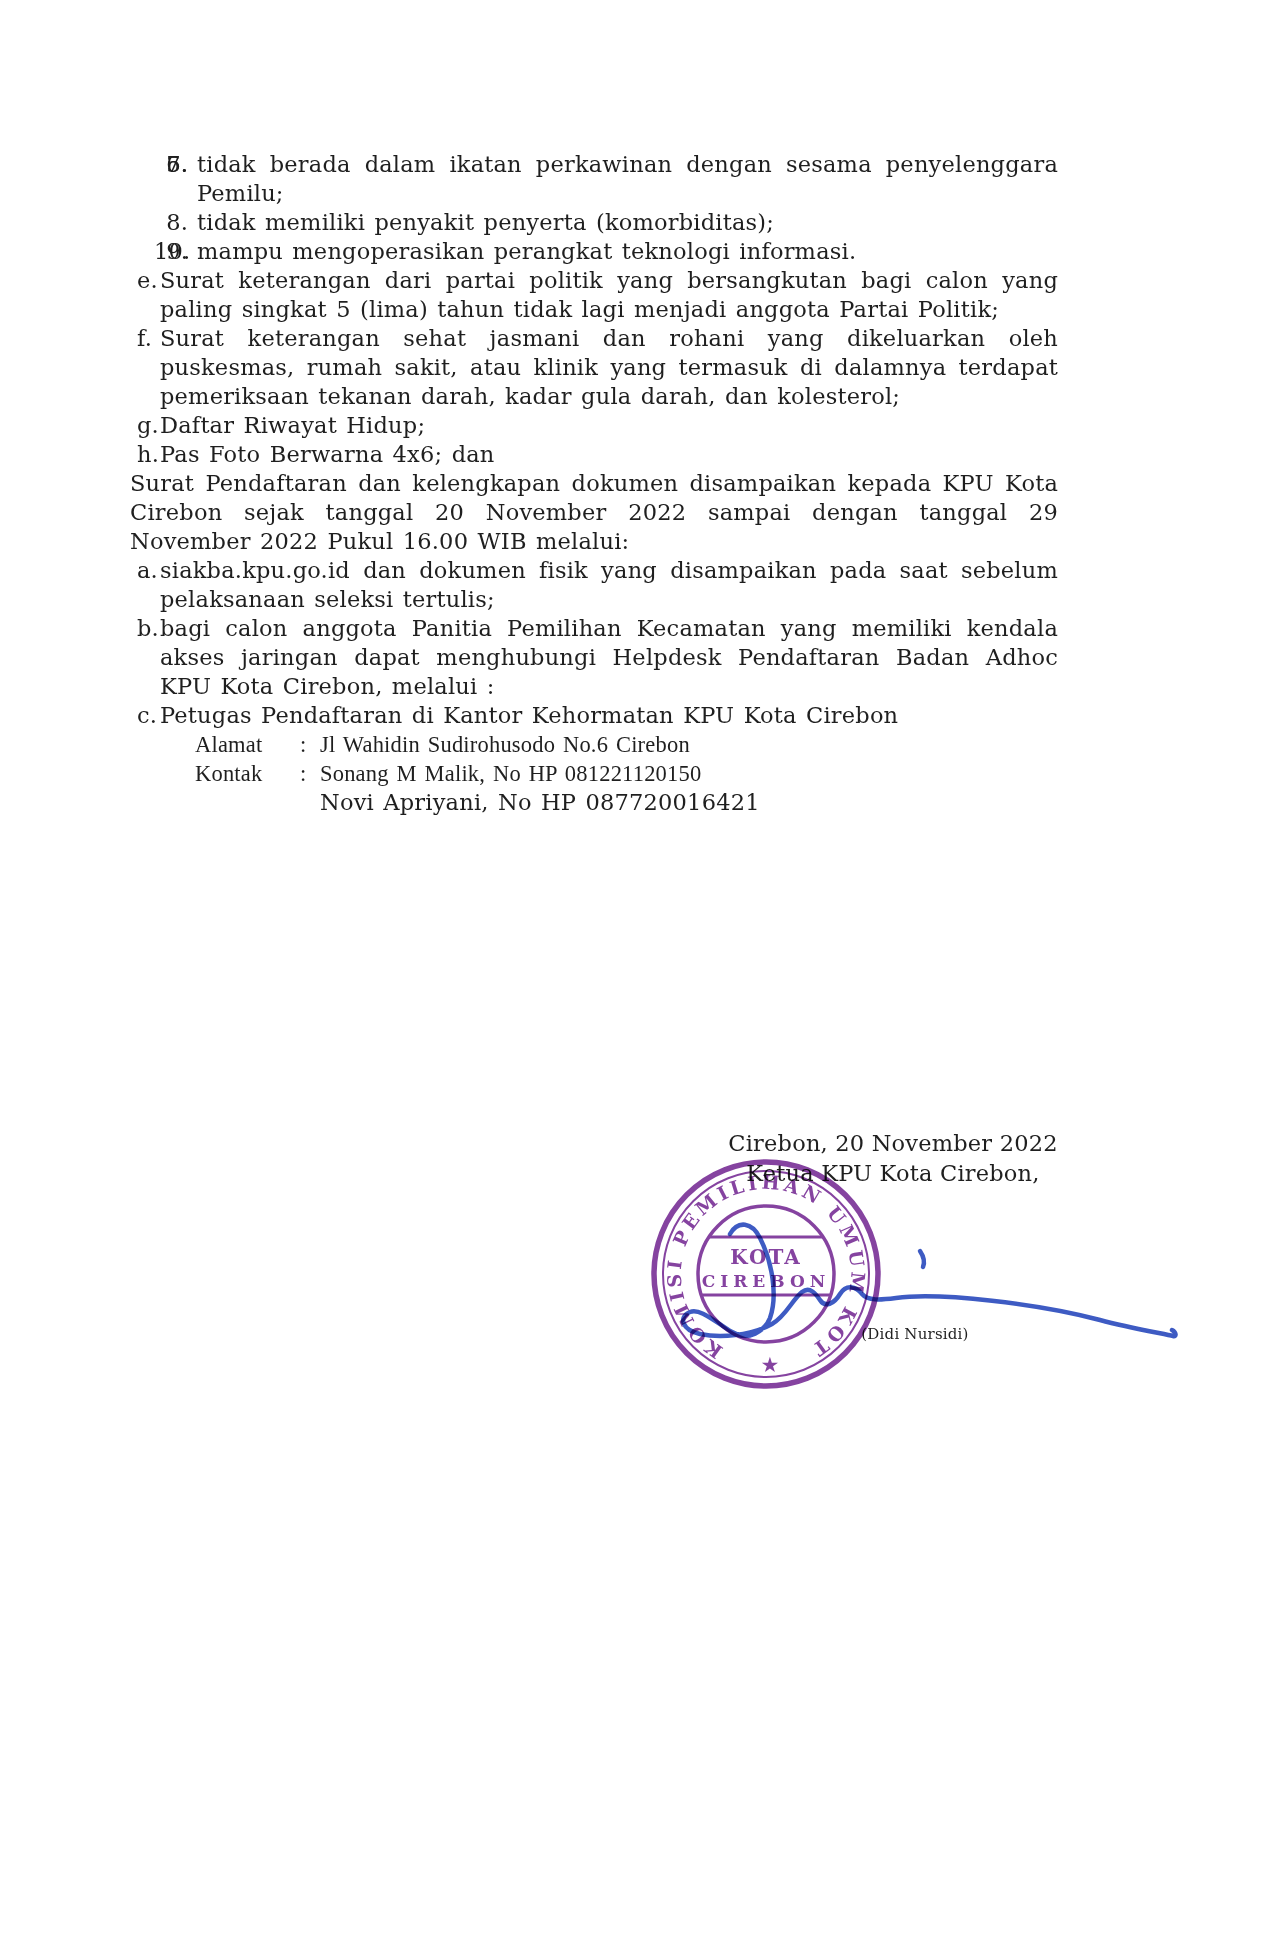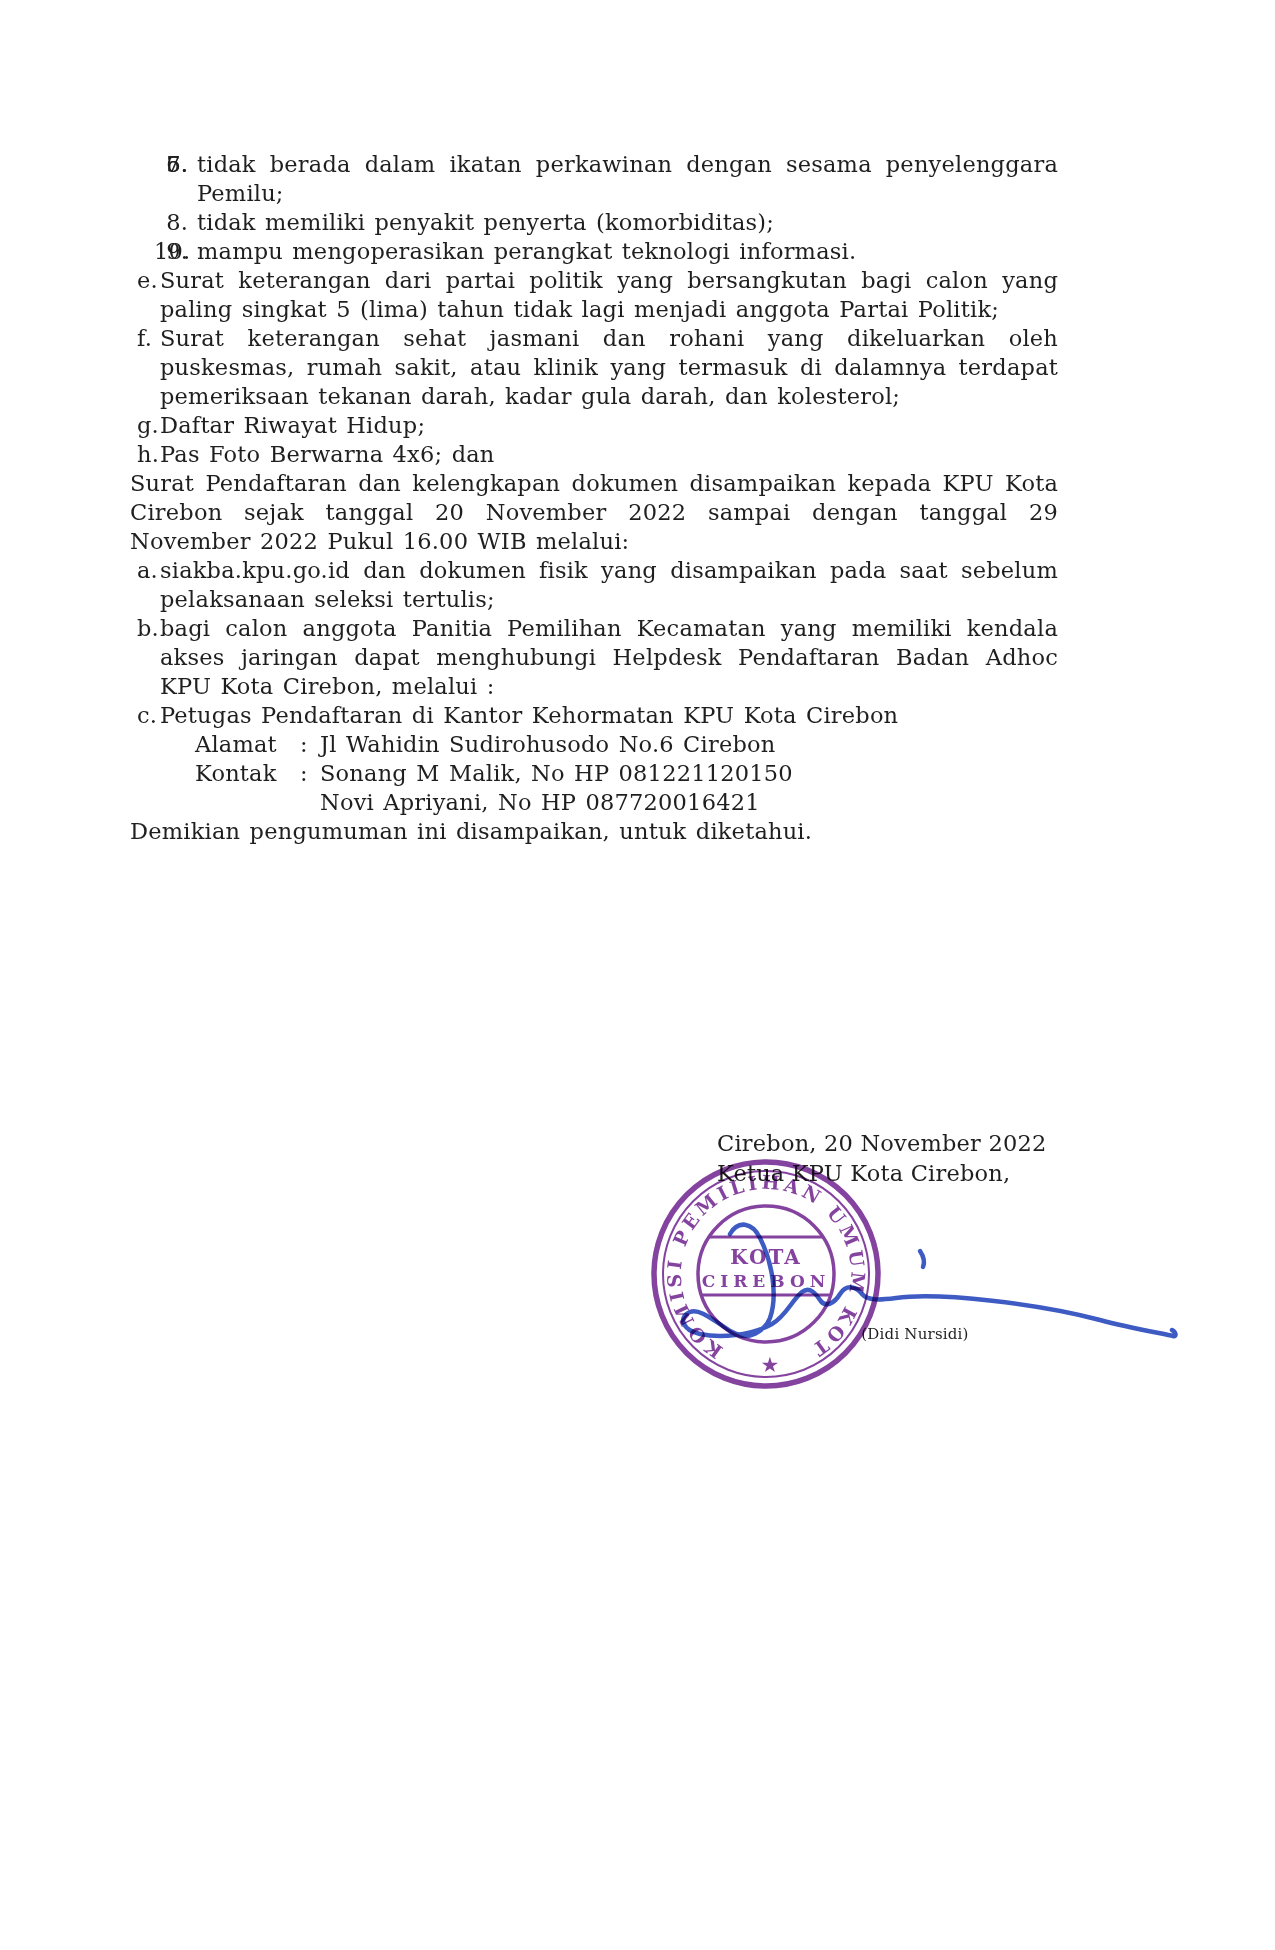--- a/index.html
+++ b/index.html
@@ -15,29 +15,29 @@
     font-size:22.5px;line-height:29px;
     letter-spacing:0.2px;word-spacing:2px;
   }
   .num-item{position:relative;padding-left:67px;text-align:justify;}
   .num-item .marker{
     position:absolute;left:24px;top:0;width:34px;text-align:right;
   }
   .let-item{position:relative;padding-left:30px;text-align:justify;}
   .let-item .marker{position:absolute;left:7px;top:0;}
   .para{text-align:justify;}
-  .addr-row{display:flex;}
+  .addr-row{display:flex;font-family:Liberation Serif, serif;}
   .addr-label{margin-left:65px;flex:0 0 105px;}
   .addr-colon{flex:0 0 20px;}
   .addr-row2{margin-left:190px;}
   .closing{text-align:left;}
 
   .sig-head{
     position:absolute;left:717px;top:1128px;width:352px;
-    font-size:22.5px;line-height:30px;
+    font-size:22.5px;line-height:30px;text-align:center;
     letter-spacing:0.2px;
   }
   .sig-name{
     position:absolute;left:800px;top:1325px;width:230px;
     font-size:15px;text-align:center;letter-spacing:0.2px;
   }
   .stamp-svg{
     position:absolute;left:648px;top:1156px;width:236px;height:236px;
     mix-blend-mode:multiply;opacity:0.93;
   }
@@ -111,21 +111,20 @@
     <span class="addr-colon">:</span>
     <span class="addr-value">Jl Wahidin Sudirohusodo No.6 Cirebon</span>
   </div>
   <div class="addr-row">
     <span class="addr-label">Kontak</span>
     <span class="addr-colon">:</span>
     <span class="addr-value">Sonang M Malik, No HP 081221120150</span>
   </div>
   <div class="addr-row2">Novi Apriyani, No HP 087720016421</div>
 
-  <div class="closing">Demikian pengumuman ini disampaikan, untuk diketahui.</div>
 </div>
 
 <div class="sig-head">
   <div>Cirebon, 20 November 2022</div>
   <div>Ketua KPU Kota Cirebon,</div>
 </div>
 
 <div class="sig-name">(Didi Nursidi)</div>
 
 <svg class="stamp-svg" viewBox="0 0 236 236" xmlns="http://www.w3.org/2000/svg">

